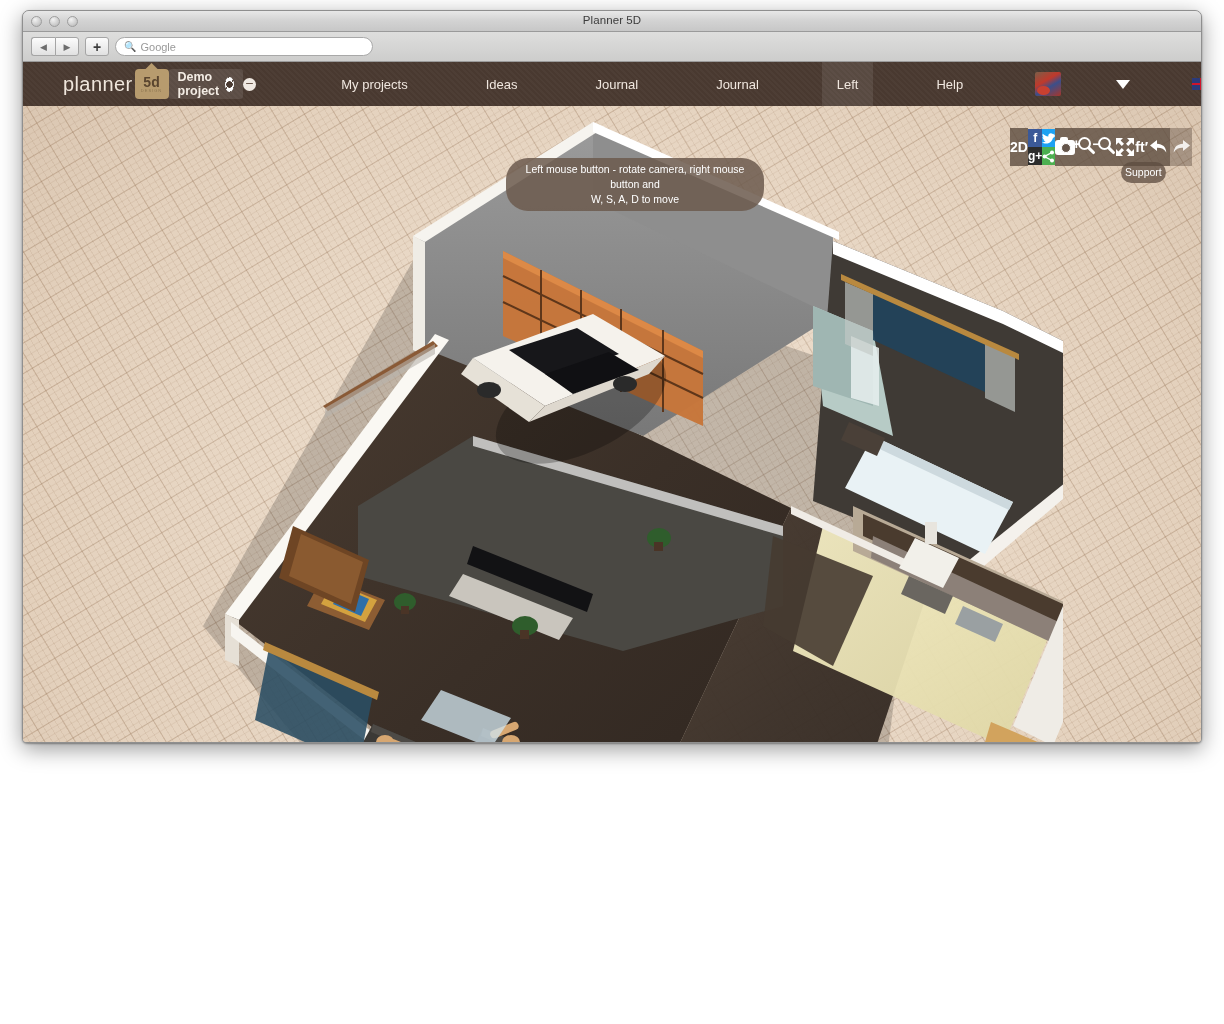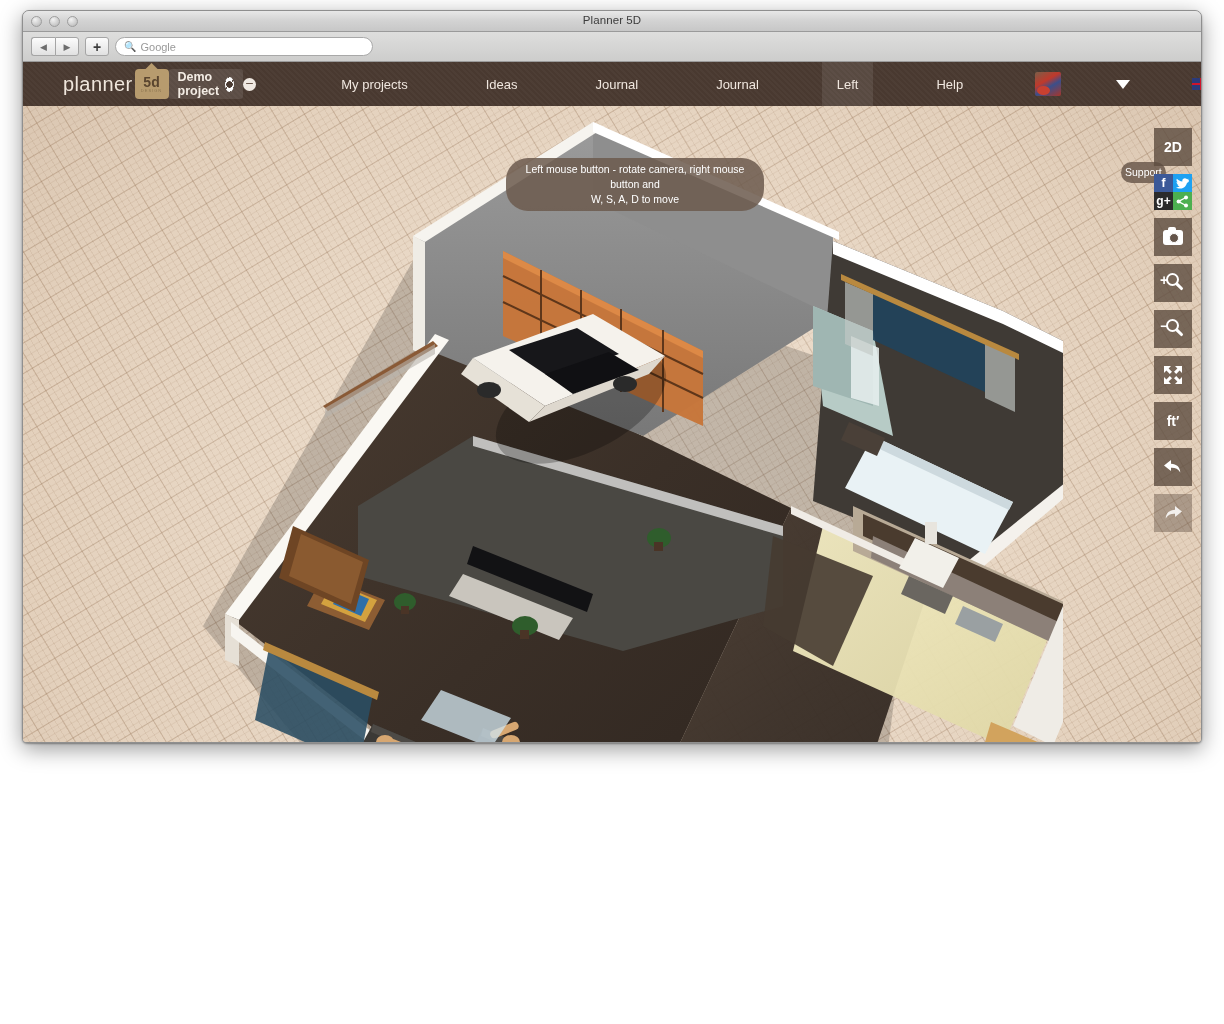--- a/index.html
+++ b/index.html
@@ -189,21 +189,21 @@
     background:radial-gradient(ellipse at 50% 45%, rgba(255,250,242,.30) 0%, rgba(205,180,155,.22) 70%, rgba(170,142,116,.30) 100%);
     pointer-events:none;
   }
 
   
   #house{position:absolute;left:150px;top:0px;width:890px;height:880px;}
 
   
   #sidetools{
     position:absolute;right:9px;top:66px;width:38px;z-index:40;
-    display:flex;flex-direction:column;align-items:center;justify-content:flex-end;
+    display:flex;flex-direction:row;align-items:center;justify-content:flex-end;
   }
   .toolbtn{
     width:38px;height:38px;margin-bottom:8px;
     background:rgba(92,76,64,.80);
     display:flex;align-items:center;justify-content:center;
     color:#fff;font-size:14px;font-weight:bold;
   }
   .toolbtn.ghost{background:rgba(92,76,64,.42);}
   #socialgrid{
     width:38px;height:36px;margin-bottom:8px;

